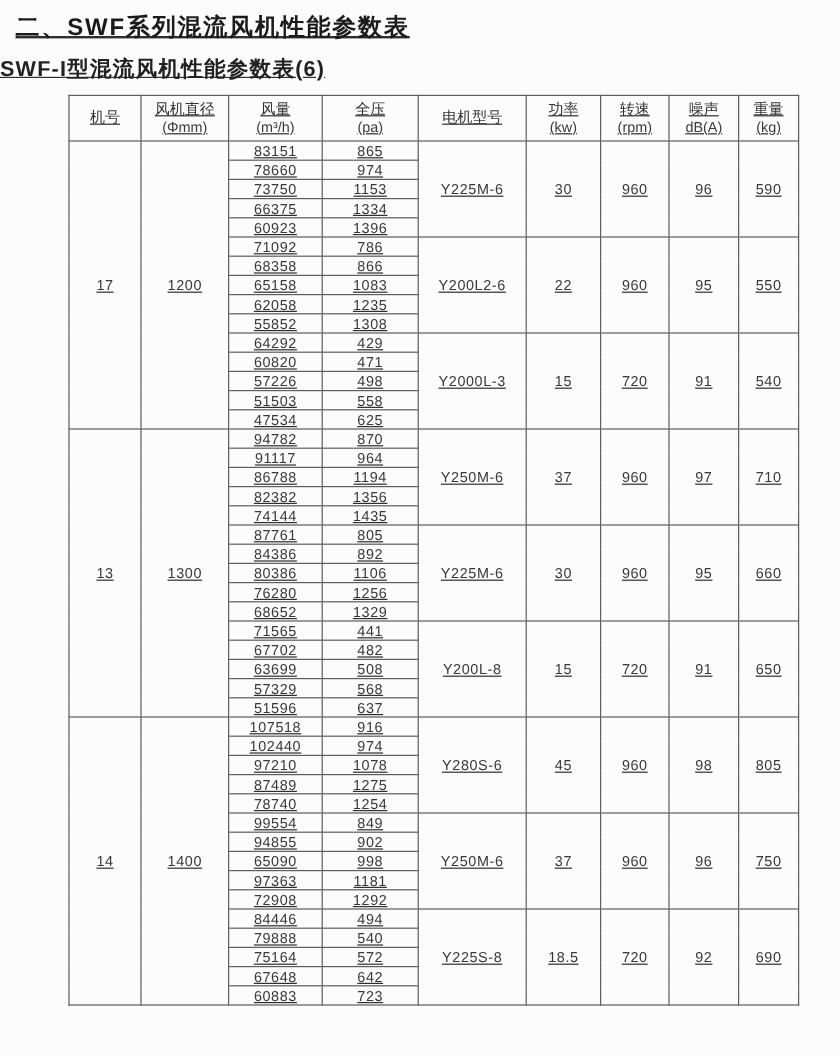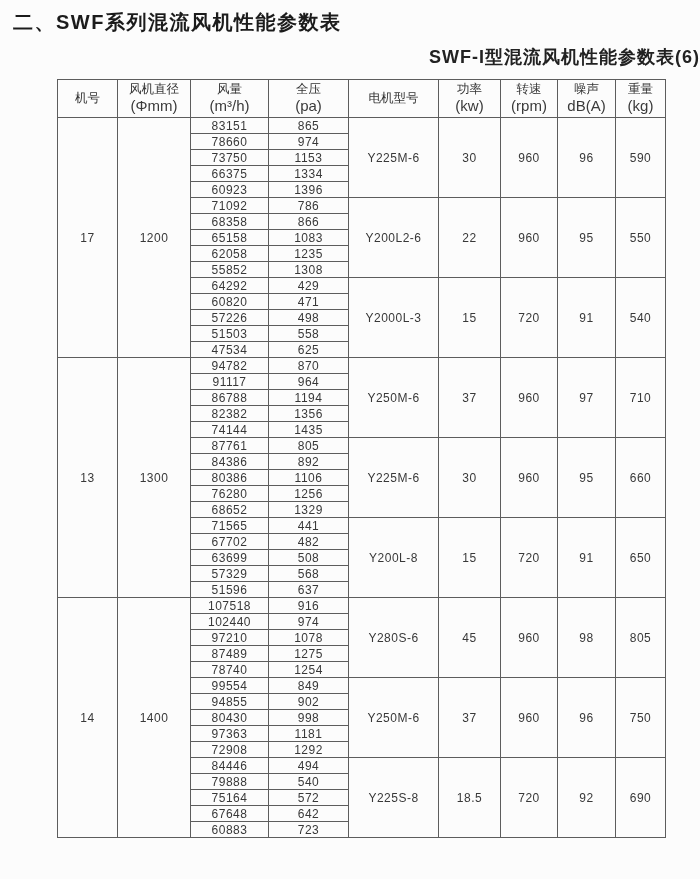--- a/index.html
+++ b/index.html
@@ -3,33 +3,33 @@
 <meta charset="utf-8">
 <style>
   * { box-sizing: border-box; margin: 0; padding: 0; }
   html, body {
     width: 700px; height: 879px;
     background: #fcfcfc;
     font-family: "Liberation Sans", "DejaVu Sans", sans-serif;
     color: #2f2f2f;
     overflow: hidden;
   }
-  .page { width: 700px; height: 879px; }
+  .page { width: 700px; height: 879px; text-decoration: underline; }
   .title {
     font-size: 20px;
     font-weight: bold;
     color: #1b1b1b;
     padding: 9px 0 0 13px;
     letter-spacing: 1.5px;
   }
   .subtitle {
     font-size: 18px;
     font-weight: bold;
     color: #222;
-    text-align: right;
+    text-align: left;
     margin-top: 9px;
     letter-spacing: 1px;
   }
   table.perf {
     border-collapse: collapse;
     table-layout: fixed;
     width: 608px;
     margin: 10px 0 16px 57px;
     border-radius: 31px;
   }
@@ -42,21 +42,21 @@
     white-space: nowrap;
   }
   table.perf th {
     height: 38px;
     font-weight: normal;
     font-size: 12.5px;
     line-height: 1.2;
     background: #fcfcfc;
     color: #333;
   }
-  table.perf th .h2 { font-size: 15px; color: #3a3a3a; }
+  table.perf th .h2 { font-size: 12px; color: #3a3a3a; }
   table.perf td {
     height: 16px;
     font-size: 12px;
     color: #383838;
     letter-spacing: 0.5px;
   }
   td.cell-motor { letter-spacing: 0.8px; }
 </style>
 </head>
 <body>
@@ -304,21 +304,21 @@
           <td rowspan="5">37</td>
           <td rowspan="5">960</td>
           <td rowspan="5">96</td>
           <td rowspan="5">750</td>
         </tr>
         <tr>
           <td>94855</td>
           <td>902</td>
         </tr>
         <tr>
-          <td>80430</td>
+          <td>65090</td>
           <td>998</td>
         </tr>
         <tr>
           <td>97363</td>
           <td>1181</td>
         </tr>
         <tr>
           <td>72908</td>
           <td>1292</td>
         </tr>

